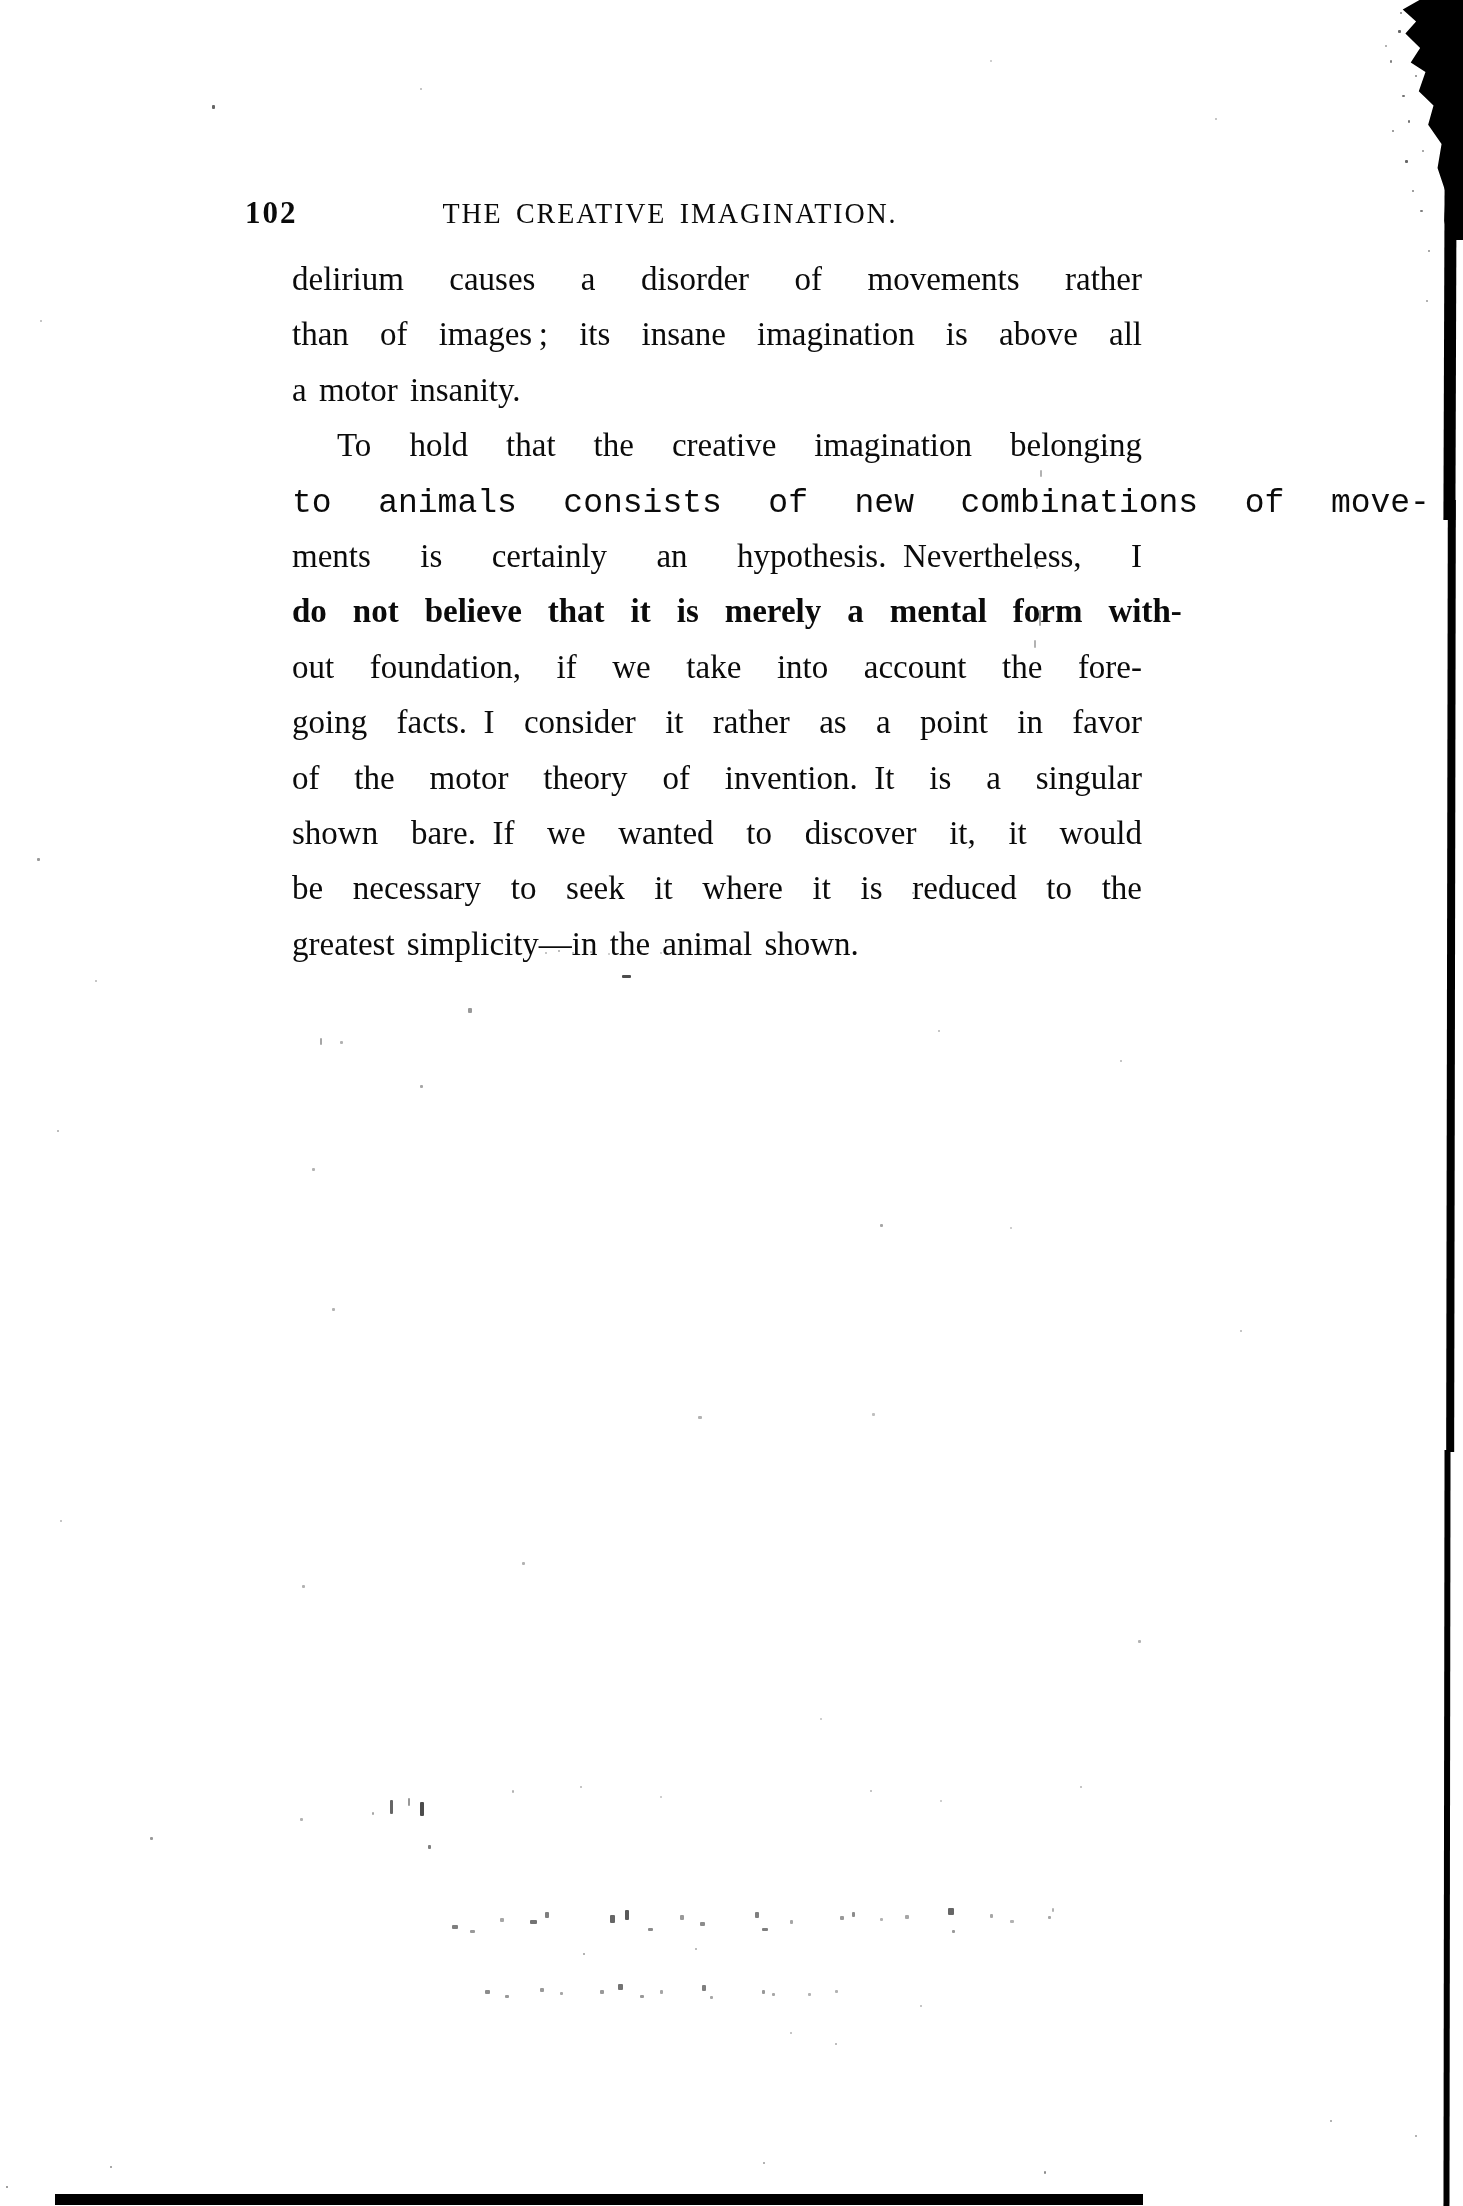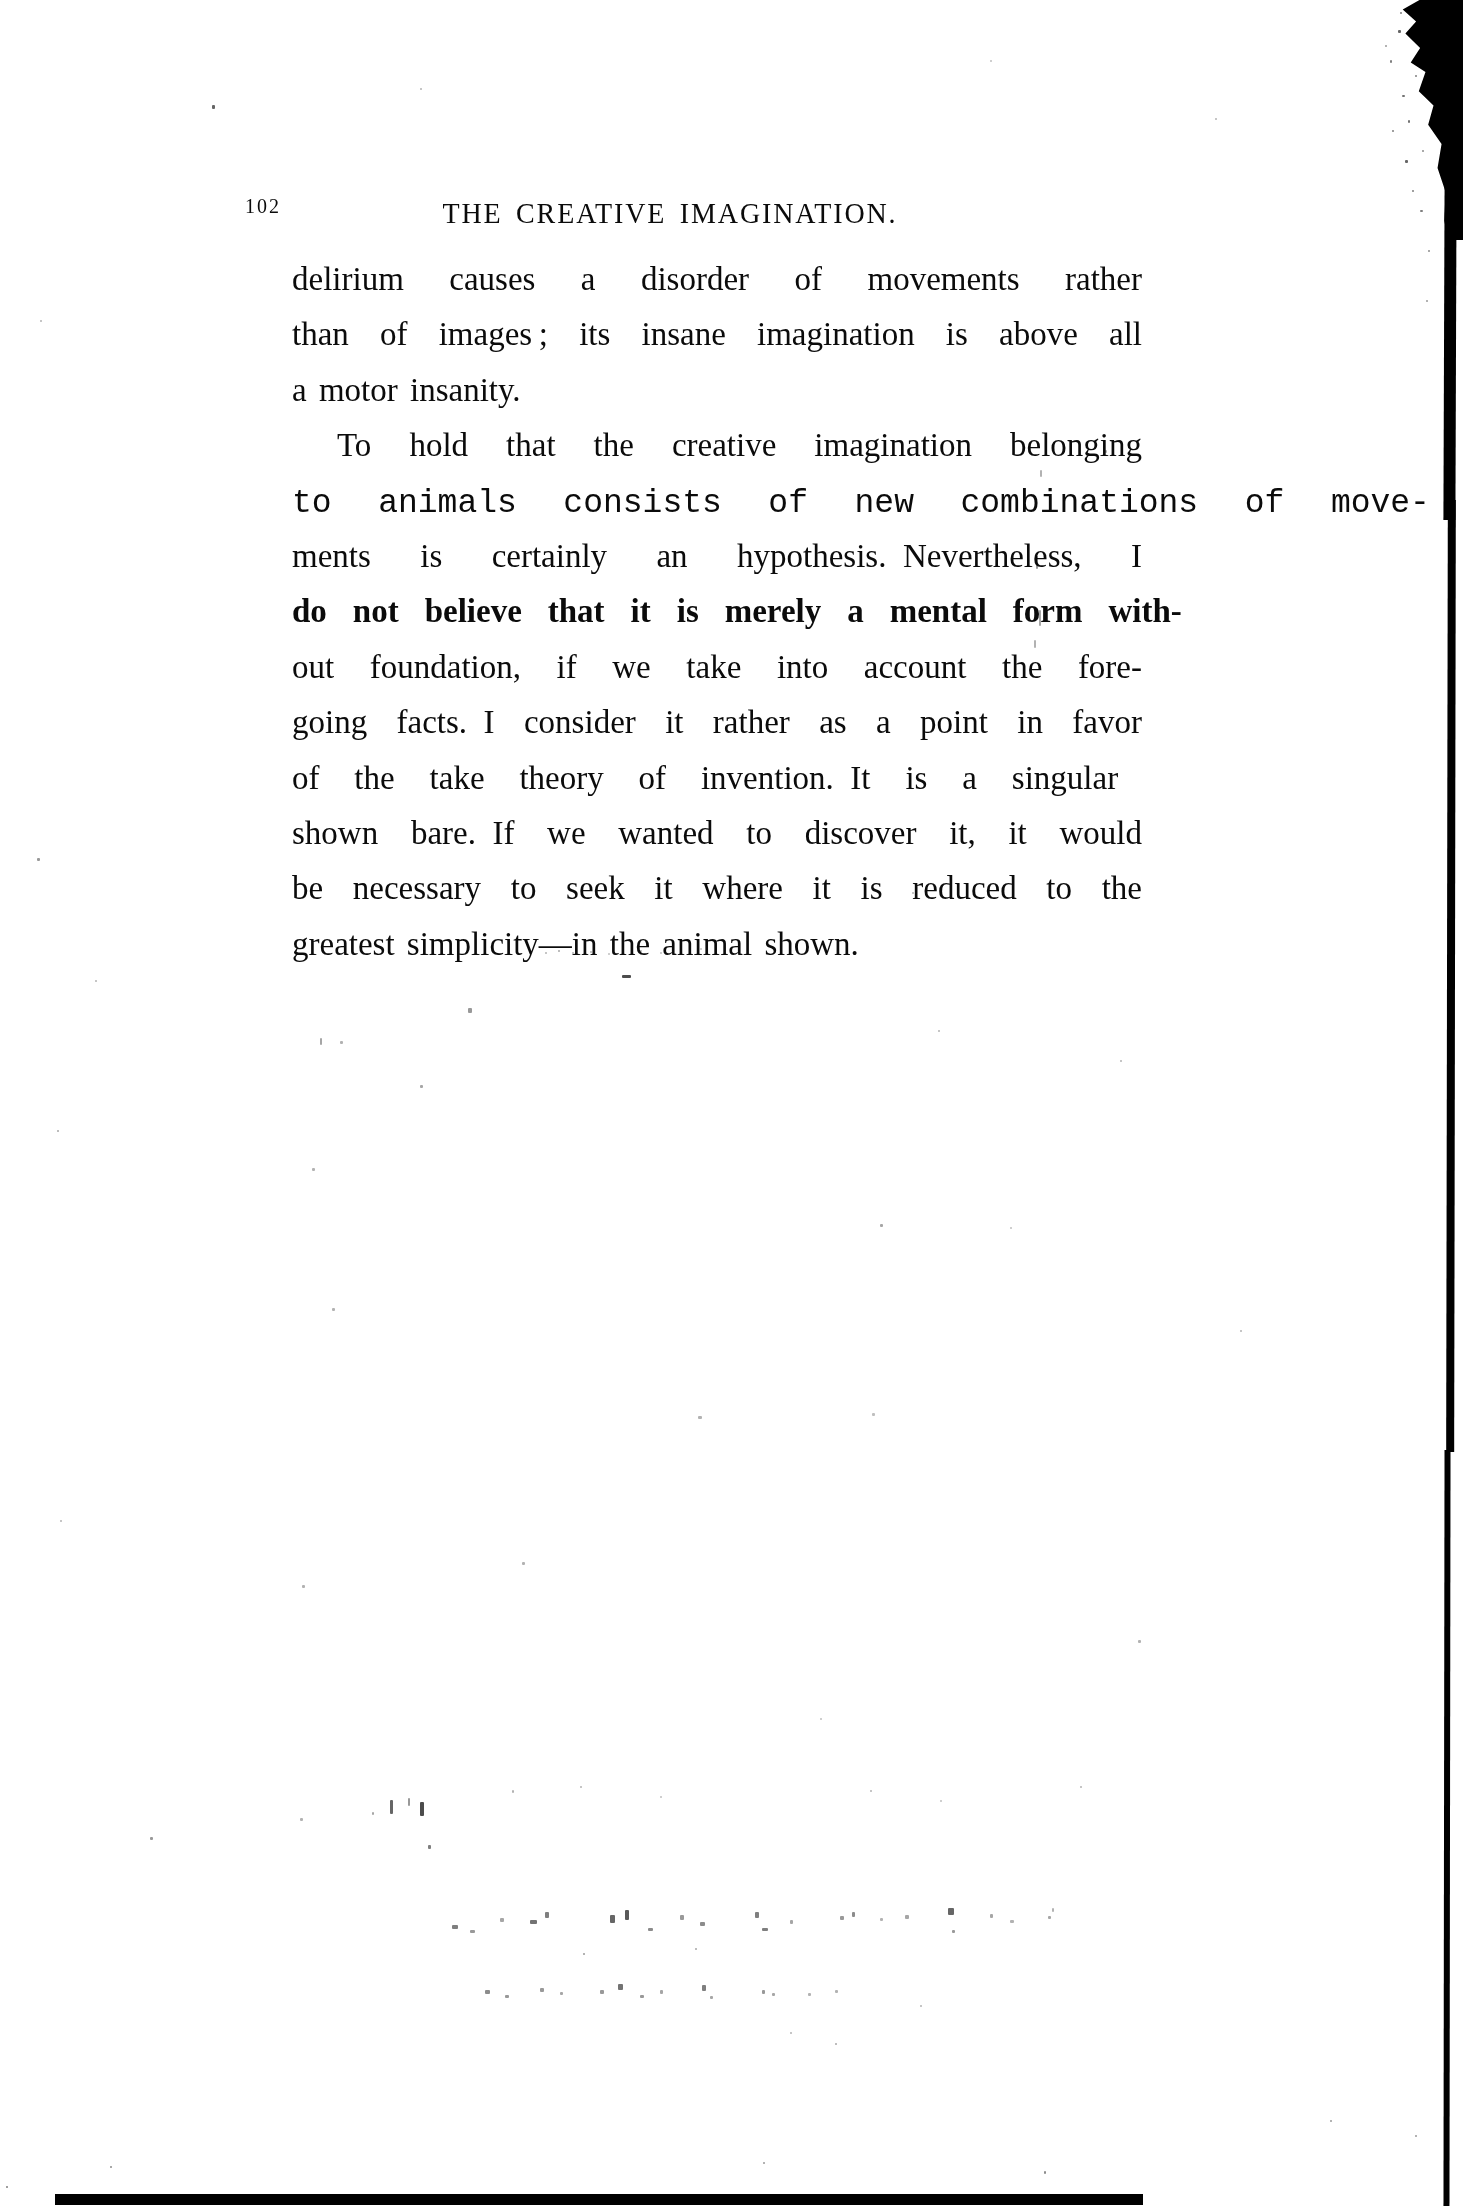--- a/index.html
+++ b/index.html
@@ -8,21 +8,21 @@
     width:1463px;height:2206px;
     background:var(--paper,#fff);
     color:var(--ink,#0b0b0b);
     font-family:"Liberation Serif", serif;
     overflow:hidden;
   }
   
   .header-row{position:absolute;left:245px;top:192px;width:850px;height:42px;}
   .pagenum{
     position:absolute;left:0;top:3px;
-    font-size:20px;letter-spacing:2px;font-weight:normal;
+    font-size:31px;letter-spacing:2px;font-weight:bold;
   }
   .running-header{
     position:absolute;left:50%;top:4px;
     font-size:30px;letter-spacing:2px;word-spacing:5px;
     white-space:nowrap;transform-origin:center;
     display:inline-block;
   }
   
   .text-block{position:absolute;left:245px;top:252px;width:850px;margin-left:47px;}
   .line{height:55.4px;line-height:55.4px;font-size:33px;}
@@ -52,21 +52,21 @@
   <div class="text-block" id="text-block">
       <div class="line"><span style="word-spacing: 37.2005px; letter-spacing: 0px;">delirium causes a disorder of movements rather</span></div>
       <div class="line"><span style="word-spacing: 22.9414px; letter-spacing: 0px;">than of images ; its insane imagination is above all</span></div>
       <div class="line"><span style="word-spacing: 4px; letter-spacing: 0px;">a motor insanity.</span></div>
       <div class="line" style="padding-left: 45px;"><span style="word-spacing: 29.7734px; letter-spacing: 0px;">To hold that the creative imagination belonging</span></div>
       <div class="line"><span style="word-spacing: 26.7634px; letter-spacing: 0px; font-family: Liberation Mono, monospace;">to animals consists of new combinations of move-</span></div>
       <div class="line"><span style="word-spacing: 41.1469px; letter-spacing: 0px;">ments is certainly an hypothesis. Nevertheless, I</span></div>
       <div class="line"><span style="word-spacing: 17.7344px; letter-spacing: 0px; font-weight: bold;">do not believe that it is merely a mental form with-</span></div>
       <div class="line"><span style="word-spacing: 27.3281px; letter-spacing: 0px;">out foundation, if we take into account the fore-</span></div>
       <div class="line"><span style="word-spacing: 21.1337px; letter-spacing: 0px;">going facts. I consider it rather as a point in favor</span></div>
-      <div class="line"><span style="word-spacing: 26.6289px; letter-spacing: 0px;">of the take theory of invention. It is a singular</span></div>
+      <div class="line"><span style="word-spacing: 26.6289px; letter-spacing: 0px;">of the motor theory of invention. It is a singular</span></div>
       <div class="line"><span style="word-spacing: 24.4551px; letter-spacing: 0px;">shown bare. If we wanted to discover it, it would</span></div>
       <div class="line"><span style="word-spacing: 21.4062px; letter-spacing: 0px;">be necessary to seek it where it is reduced to the</span></div>
       <div class="line"><span style="word-spacing: 4px; letter-spacing: 0px;">greatest simplicity—in the animal shown.</span></div>
     </div>
 
   <div id="noise-layer">
       <div class="speck" style="left: 212px; top: 105px; width: 3px; height: 4px; opacity: 0.6;"></div>
       <div class="speck" style="left: 420px; top: 88px; width: 2px; height: 2px; opacity: 0.3;"></div>
       <div class="speck" style="left: 990px; top: 60px; width: 2px; height: 2px; opacity: 0.25;"></div>
       <div class="speck" style="left: 1215px; top: 118px; width: 2px; height: 2px; opacity: 0.3;"></div>

